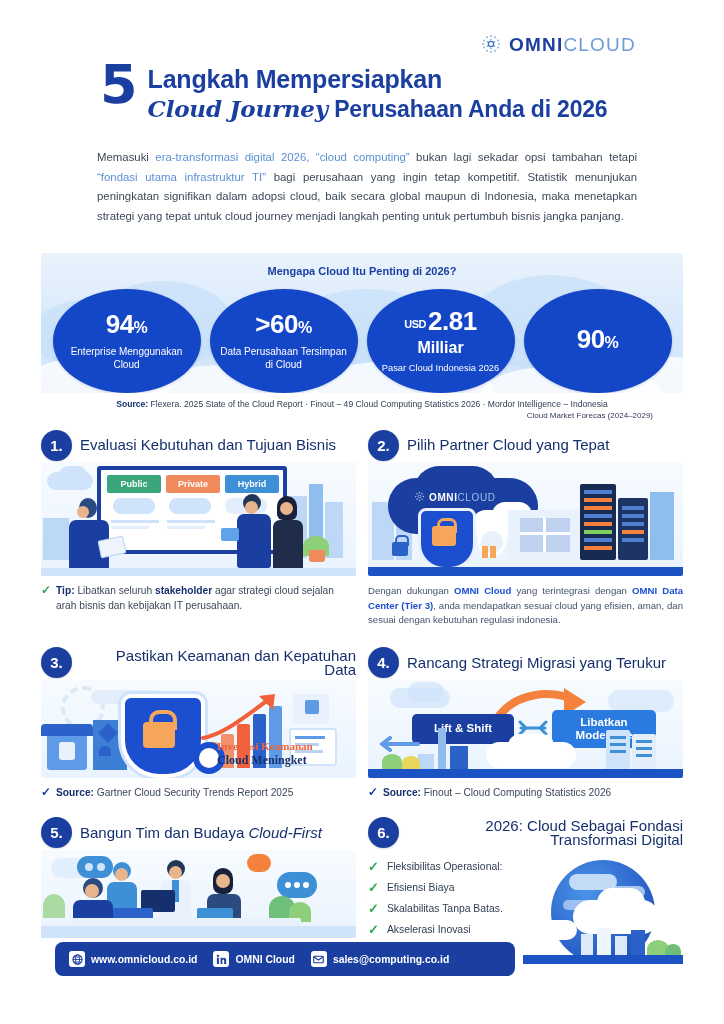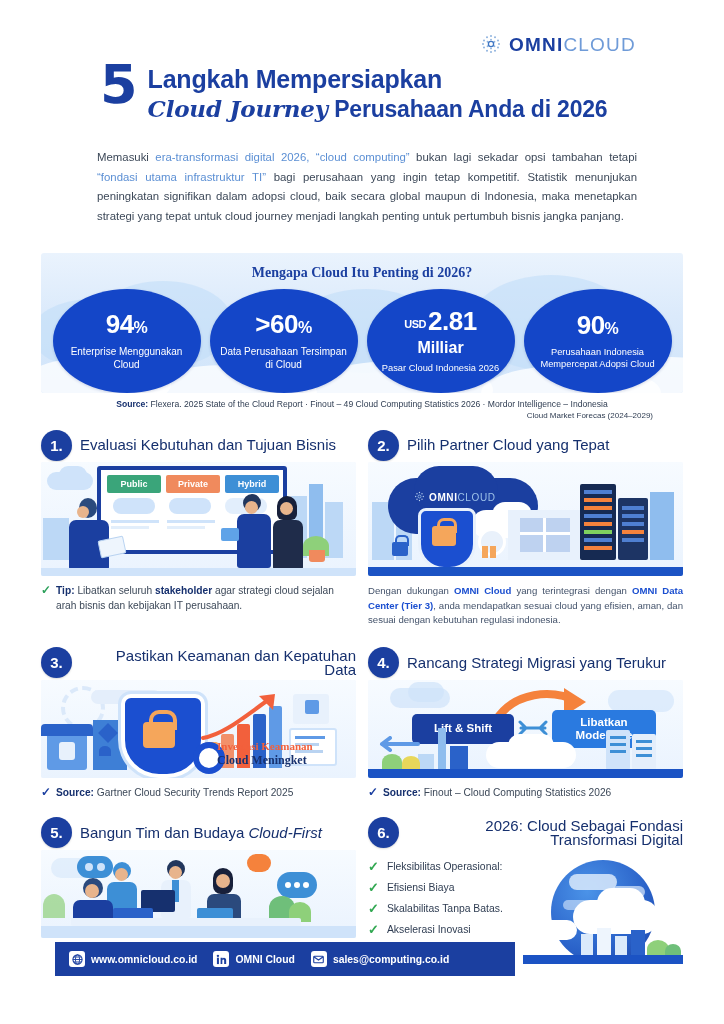--- a/index.html
+++ b/index.html
@@ -23,21 +23,21 @@
   .t-l2 .ital{font-style:italic;font-family:"DejaVu Serif",serif;font-weight:700;}
 
   .intro{position:absolute;left:97px;top:148px;width:540px;font-size:11.4px;line-height:19.5px;color:#3c4858;text-align:justify;}
   .intro .hl{color:#5b8fd4;}
 
   
   .stats{position:absolute;left:41px;top:253px;width:642px;height:140px;border-radius:3px;overflow:hidden;
          background:linear-gradient(180deg,#eaf3fd 0%,#dbeafb 45%,#cfe4fa 100%);}
   .stats .cloudshape{position:absolute;border-radius:50%;background:#ffffff;opacity:.78;}
   .stats .cloudsoft{position:absolute;border-radius:50%;background:#bfdcf8;opacity:.55;}
-  .stats-title{position:absolute;left:0;top:12px;width:642px;text-align:center;font-size:14px;font-weight:700;color:#1b3fa0;z-index:4;font-family:Liberation Serif, serif;}
+  .stats-title{position:absolute;left:0;top:12px;width:642px;text-align:center;font-size:11px;font-weight:700;color:#1b3fa0;z-index:4;}
   .circles{position:absolute;left:0;top:36px;width:642px;display:flex;justify-content:center;gap:9px;z-index:5;}
   .stat{width:148px;height:104px;border-radius:50%/50%;background:#1446c8;color:#fff;display:flex;flex-direction:column;
         align-items:center;justify-content:center;text-align:center;box-shadow:0 1px 3px rgba(10,40,120,.18);}
   .stat .num{font-size:26px;font-weight:700;line-height:26px;letter-spacing:-0.5px;}
   .stat .num .sm{font-size:16px;font-weight:700;}
   .stat .num .pre{font-size:11px;font-weight:700;vertical-align:middle;margin-right:2px;}
   .stat .num2{font-size:16px;font-weight:700;line-height:21px;}
   .stat .lbl{font-size:10px;line-height:13px;margin-top:4px;padding:0 8px;font-weight:400;}
   .stat .lbl.sm2{font-size:9.3px;line-height:12px;}
   .src-band{position:absolute;left:41px;top:398px;width:642px;text-align:center;font-size:8.6px;color:#2f3d52;line-height:12px;}
@@ -77,21 +77,21 @@
   .tag{color:#fff;font-size:9px;font-weight:700;padding:4px 0;width:54px;text-align:center;border-radius:2px;}
 
   .pill{position:absolute;color:#fff;font-weight:700;text-align:center;border-radius:5px;font-size:11.5px;line-height:13px;
         display:flex;align-items:center;justify-content:center;}
 
   .benefits{margin-top:6px;}
   .ben{display:flex;align-items:center;gap:8px;font-size:10.4px;color:#2f3d52;line-height:21px;}
   .ben .tick{color:#32a852;font-size:13px;font-weight:700;}
 
   
-  .footer{position:absolute;left:55px;top:942px;width:460px;height:34px;background:#1b3fa0;border-radius:0;
+  .footer{position:absolute;left:55px;top:942px;width:460px;height:34px;background:#1b3fa0;border-radius:8px;
           display:flex;align-items:center;gap:16px;padding:3px 14px;box-sizing:border-box;}
   .fitem{display:flex;align-items:center;gap:6px;color:#fff;font-size:10.4px;font-weight:700;}
   .fico{width:16px;height:16px;background:#fff;border-radius:3px;display:flex;align-items:center;justify-content:center;flex:none;}
   .fico svg{display:block;}
 </style>
 </head>
 <body>
 
 <div class="page">
 
@@ -166,21 +166,20 @@
         <div class="num"><span>&gt;60</span><span class="sm">%</span></div>
         <div class="lbl">Data Perusahaan Tersimpan di Cloud</div>
       </div>
       <div class="stat">
         <div class="num"><span class="pre">USD</span><span>2.81</span></div>
         <div class="num2">Milliar</div>
         <div class="lbl sm2">Pasar Cloud Indonesia 2026</div>
       </div>
       <div class="stat">
         <div class="num"><span>90</span><span class="sm">%</span></div>
-        <div class="lbl sm2">Perusahaan Indonesia Mempercepat Adopsi Cloud</div>
       </div>
     </div>
   </div>
 
   <div class="src-band">
     <b>Source:</b>
     <span>Flexera. 2025 State of the Cloud Report   ·   Finout – 49 Cloud Computing Statistics 2026   ·   Mordor Intelligence – Indonesia</span>
     <span class="l2">Cloud Market Forecas (2024–2029)</span>
   </div>
 

